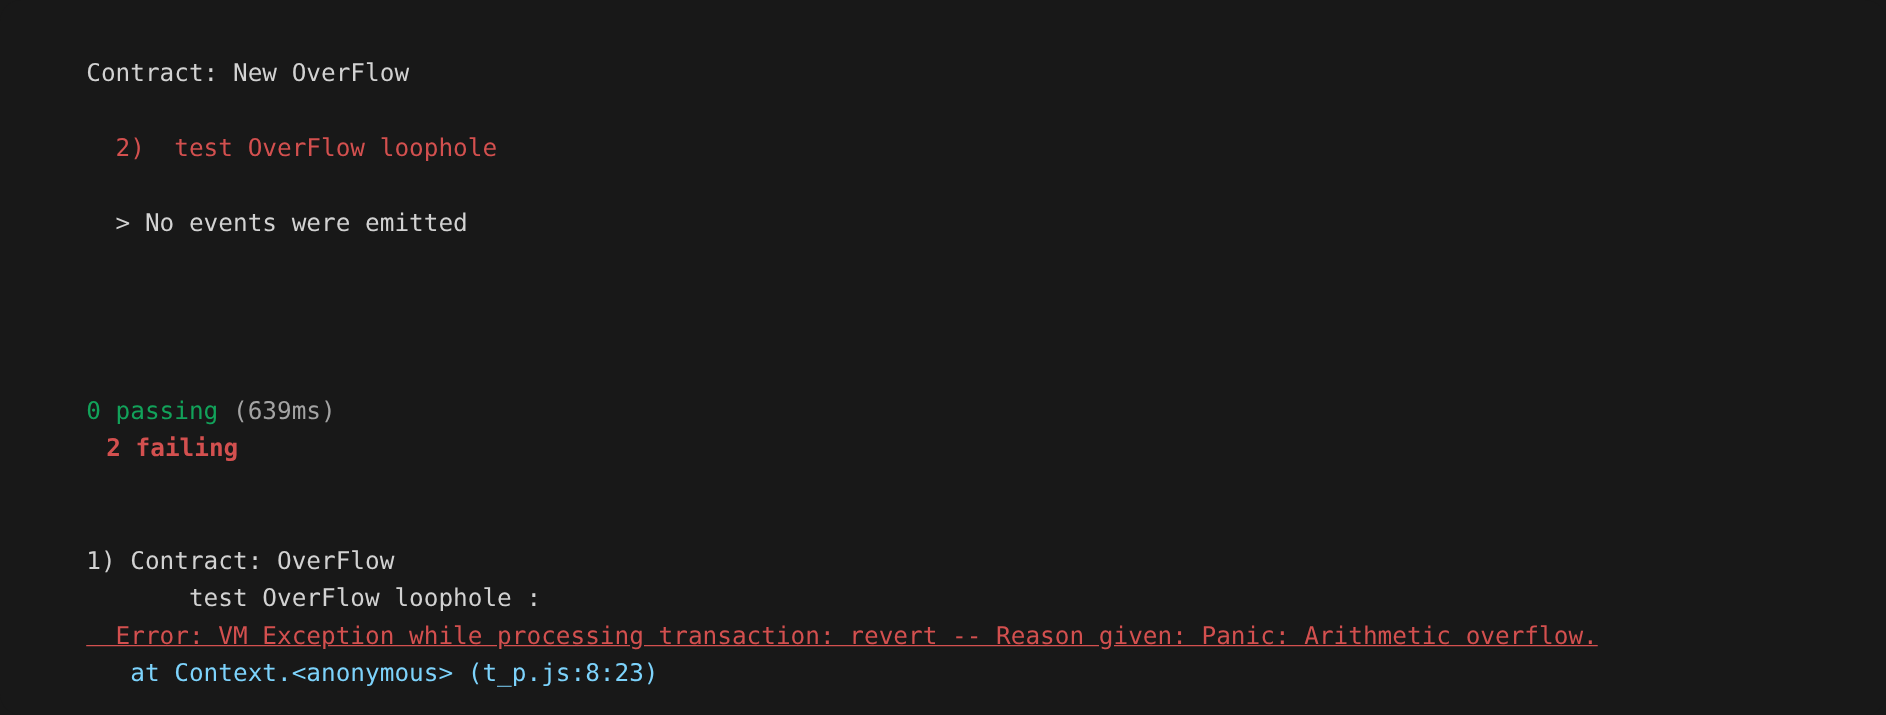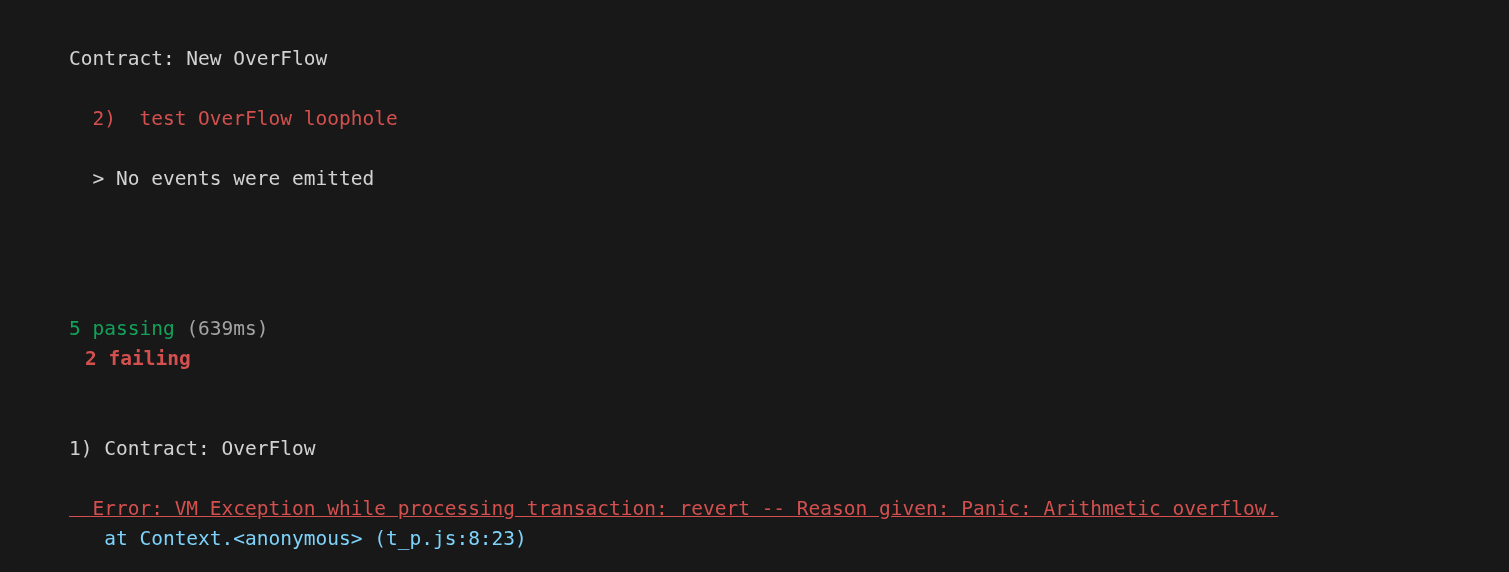--- a/index.html
+++ b/index.html
@@ -65,31 +65,34 @@
 
   <div class="line ln-failtest">
     <span class="seg c-fail">  2) </span><span class="seg c-fail"> test OverFlow loophole</span>
   </div>
 
   <div class="line ln-noevents">
     <span class="seg c-default">  &gt; No events were emitted</span>
   </div>
 
   <div class="line ln-passing">
-    <span class="seg c-pass">5 passing </span><span class="seg c-dim">(639ms)</span>
+    <span class="seg c-pass">0 passing </span><span class="seg c-dim">(639ms)</span>
   </div>
 
   <div class="line ln-failing">
     <span class="seg c-fail">2 failing</span>
   </div>
 
   <div class="line ln-err-title">
     <span class="seg c-default">1) Contract: OverFlow</span>
   </div>
 
+  <div class="line ln-err-test">
+    <span class="seg c-default">       test OverFlow loophole :</span>
+  </div>
 
   <div class="line ln-err-msg">
     <span class="seg c-error">  Error: VM Exception while processing transaction: revert -- Reason given: Panic: Arithmetic overflow.</span>
   </div>
 
   <div class="line ln-stack-1">
     <span class="seg c-stack">   at Context.&lt;anonymous&gt; (t_p.js:8:23)</span>
   </div>
 
 

